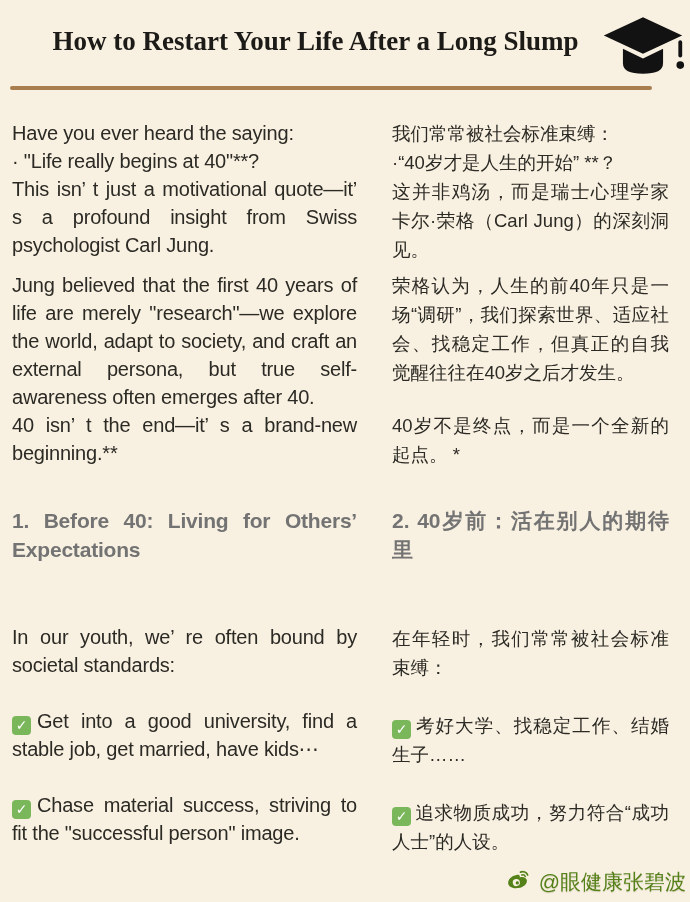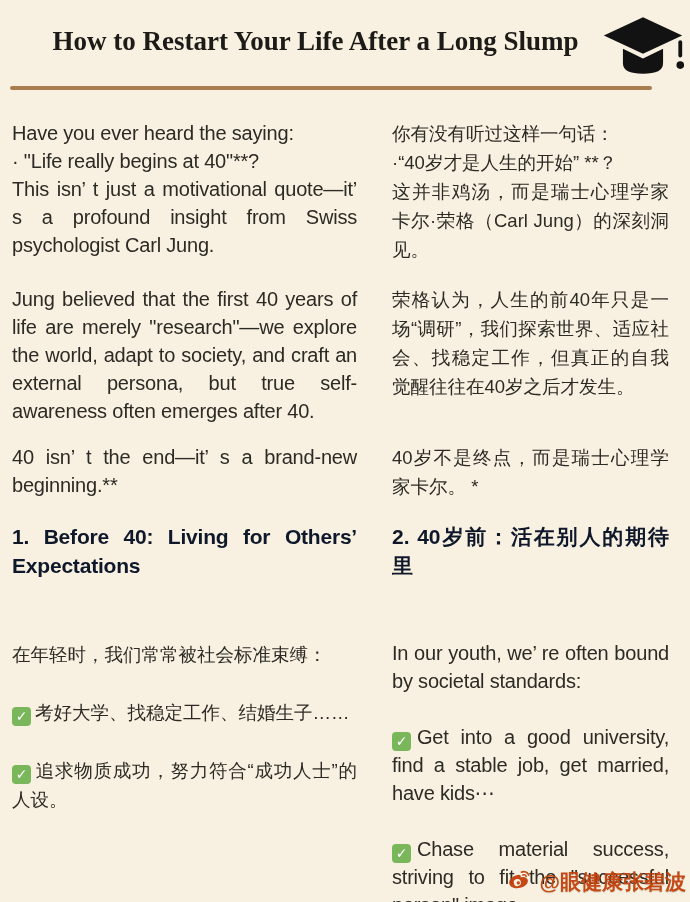--- a/index.html
+++ b/index.html
@@ -50,30 +50,31 @@
     line-height: 28px;
     white-space: pre-line;
     letter-spacing: -0.2px;
   }
   .zh {
     font-size: 18.5px;
     line-height: 29px;
     white-space: pre-line;
   }
   .r1 { margin-top: 29px; }
-  .r2 { margin-top: 21px; }
-  .r3 { margin-top: 18px; }
+  .r2 { margin-top: 7px; }
+  .r3 { }
   .r4 { margin-top: 21px; }
   .r5 { margin-top: 31px; }
   .heading {
     font-weight: bold;
     font-size: 21px;
     line-height: 29px;
-    color: #0f172a;
+    color: #737373;
     white-space: normal;
+    margin-top: 16px;
   }
   .check-item { white-space: normal; }
   .check {
     display: inline-block;
     width: 19px; height: 19px;
     background: #7ab65a;
     border-radius: 4px;
     color: #ffffff;
     font-size: 14px;
     line-height: 19px;
@@ -83,23 +84,23 @@
     font-weight: bold;
   }
   .zh .check { margin-right: 4px; }
   .intro-line { white-space: pre-line; }
   .watermark {
     position: absolute;
     right: 4px; bottom: 6px;
     display: flex;
     align-items: center;
     gap: 9px;
-    color: #c2410c;
+    color: #4d7c0f;
     opacity: 0.95;
-    font-weight: bold;
+    font-weight: normal;
     font-size: 21px;
     text-shadow: 0 1px 1px rgba(120,100,70,0.25);
     pointer-events: none;
   }
   .watermark svg { transform: translateY(-3px) rotate(-8deg); }
 </style>
 </head>
 <body>
 
 <div class="page">
@@ -117,50 +118,50 @@
   </div>
 
   <div class="divider"></div>
 
   <div class="content">
 
     <div class="row r1">
       <div class="cell en">Have you ever heard the saying:
 · "Life really begins at 40"**?
 This isn’ t just a motivational quote—it’ s a profound insight from Swiss psychologist Carl Jung.</div>
-      <div class="cell zh">你有没有听过这样一句话：
+      <div class="cell zh">我们常常被社会标准束缚：
 ·“40岁才是人生的开始” **？
 这并非鸡汤，而是瑞士心理学家卡尔·荣格（Carl Jung）的深刻洞见。</div>
     </div>
 
     <div class="row r2">
       <div class="cell en">Jung believed that the first 40 years of life are merely "research"—we explore the world, adapt to society, and craft an external persona, but true self-awareness often emerges after 40.</div>
       <div class="cell zh">荣格认为，人生的前40年只是一场“调研”，我们探索世界、适应社会、找稳定工作，但真正的自我觉醒往往在40岁之后才发生。</div>
     </div>
 
     <div class="row r3">
       <div class="cell en">40 isn’ t the end—it’ s a brand-new beginning.**</div>
-      <div class="cell zh">40岁不是终点，而是瑞士心理学家卡尔。 *</div>
+      <div class="cell zh">40岁不是终点，而是一个全新的起点。 *</div>
     </div>
 
     <div class="row r4">
       <div class="cell en heading">1. Before 40: Living for Others’ Expectations</div>
       <div class="cell zh heading">2. 40岁前：活在别人的期待里</div>
     </div>
 
     <div class="row r5">
+      <div class="cell en">
+        <div class="intro-line">In our youth, we’ re often bound by societal standards:</div>
+        <div class="check-item"><span class="check">✓</span><span>Get into a good university, find a stable job, get married, have kids⋯</span></div>
+        <div class="check-item"><span class="check">✓</span><span>Chase material success, striving to fit the "successful person" image.</span></div>
+      </div>
       <div class="cell zh">
         <div class="intro-line">在年轻时，我们常常被社会标准束缚：</div>
         <div class="check-item"><span class="check">✓</span><span>考好大学、找稳定工作、结婚生子……</span></div>
         <div class="check-item"><span class="check">✓</span><span>追求物质成功，努力符合“成功人士”的人设。</span></div>
-      </div>
-      <div class="cell en">
-        <div class="intro-line">In our youth, we’ re often bound by societal standards:</div>
-        <div class="check-item"><span class="check">✓</span><span>Get into a good university, find a stable job, get married, have kids⋯</span></div>
-        <div class="check-item"><span class="check">✓</span><span>Chase material success, striving to fit the "successful person" image.</span></div>
       </div>
     </div>
 
   </div>
 
   <div class="watermark">
     <svg width="24" height="22" viewBox="0 0 28 24">
       <path d="M13 7 C6.5 7 2 11.5 2 15.5 C2 19.8 7 22.5 12.8 22.5 C19.3 22.5 24 19 24 15 C24 11.6 20.2 9.4 16.2 10.4 C17.3 8.3 16 7 13 7 Z" fill="currentColor"></path>
       <circle cx="11.5" cy="15.8" r="4.2" fill="#f8f1e1"></circle>
       <circle cx="12.6" cy="16.4" r="1.9" fill="currentColor"></circle>

